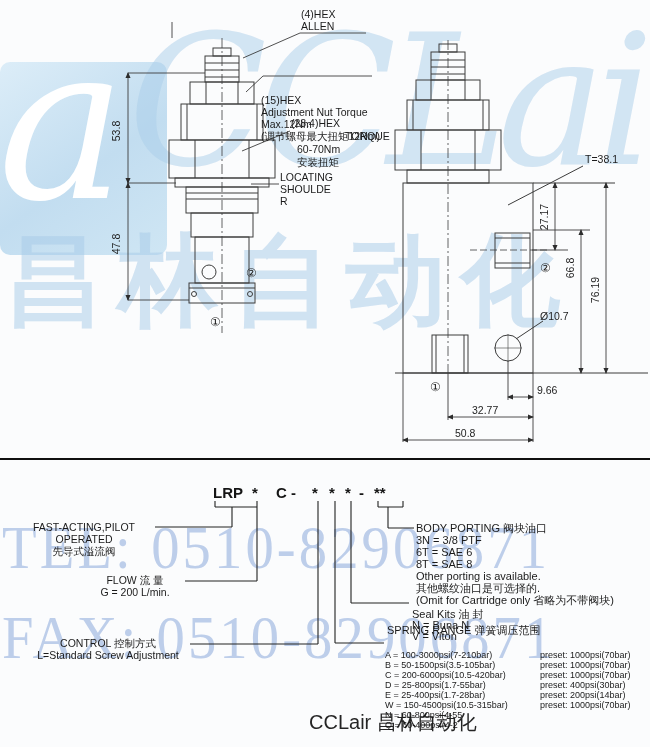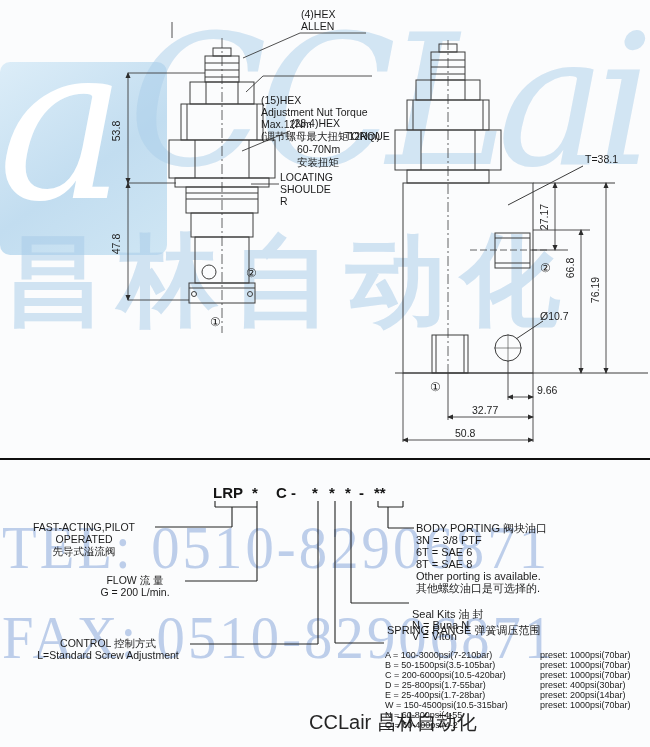--- a/index.html
+++ b/index.html
@@ -210,20 +210,21 @@
     <div>L=Standard Screw Adjustment</div>
   </div>
 
   <div class="lbl small" style="left:416px;top:522px;width:232px;">
     <div>BODY PORTING 阀块油口</div>
     <div>3N = 3/8 PTF</div>
     <div>6T = SAE 6</div>
     <div>8T = SAE 8</div>
     <div>Other porting is available.</div>
     <div>其他螺纹油口是可选择的.</div>
+    <div>(Omit for Cartridge only 省略为不带阀块)</div>
   </div>
   <div class="lbl small" style="left:412px;top:597px;width:200px;line-height:11px;margin-top:12px;">
     <div>Seal Kits 油  封</div>
     <div>N = Buna N</div>
     <div>V = Viton</div>
   </div>
   <div class="lbl small" style="left:387px;top:612px;width:260px;margin-top:12px;">SPRING RANGE  弹簧调压范围</div>
 
   <div class="spring-row" style="left:385px;top:650px;">
     <span class="rng">A = 100-3000psi(7-210bar)</span><span>preset: 1000psi(70bar)</span>

